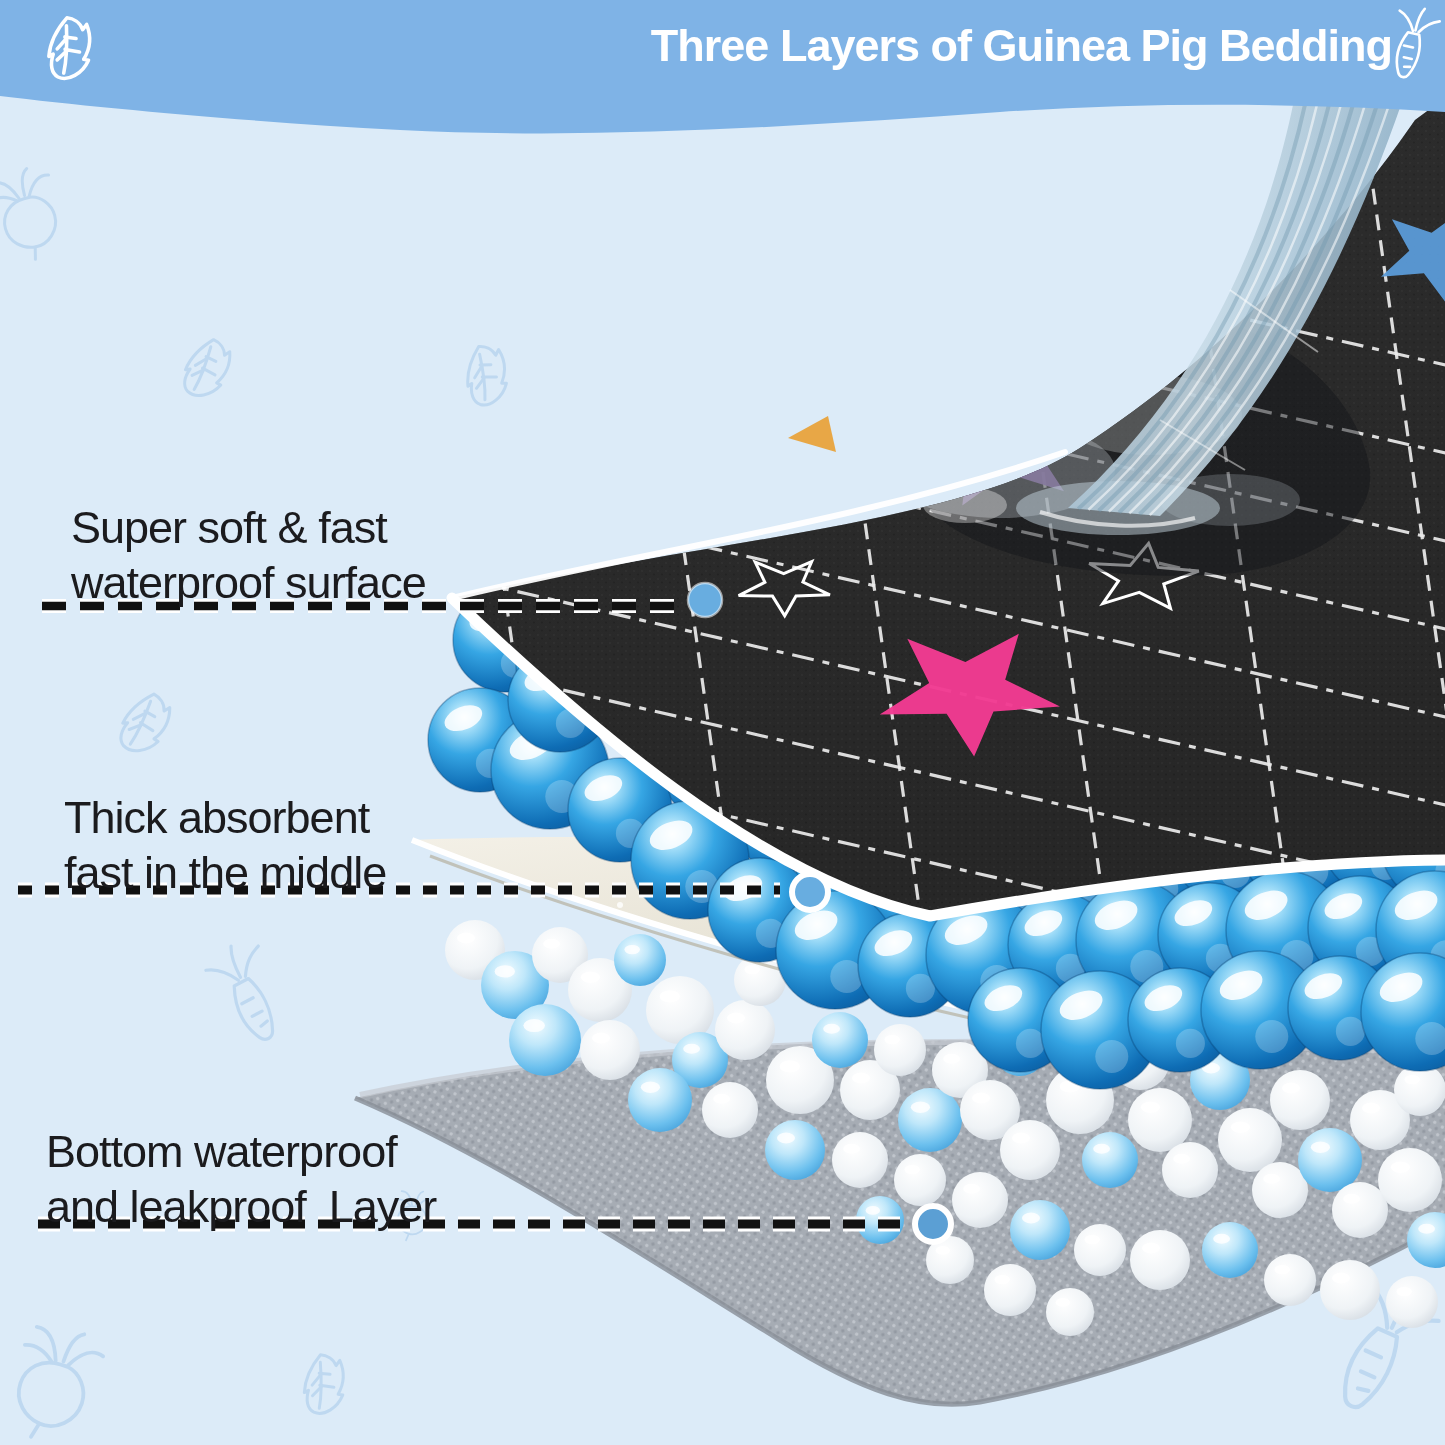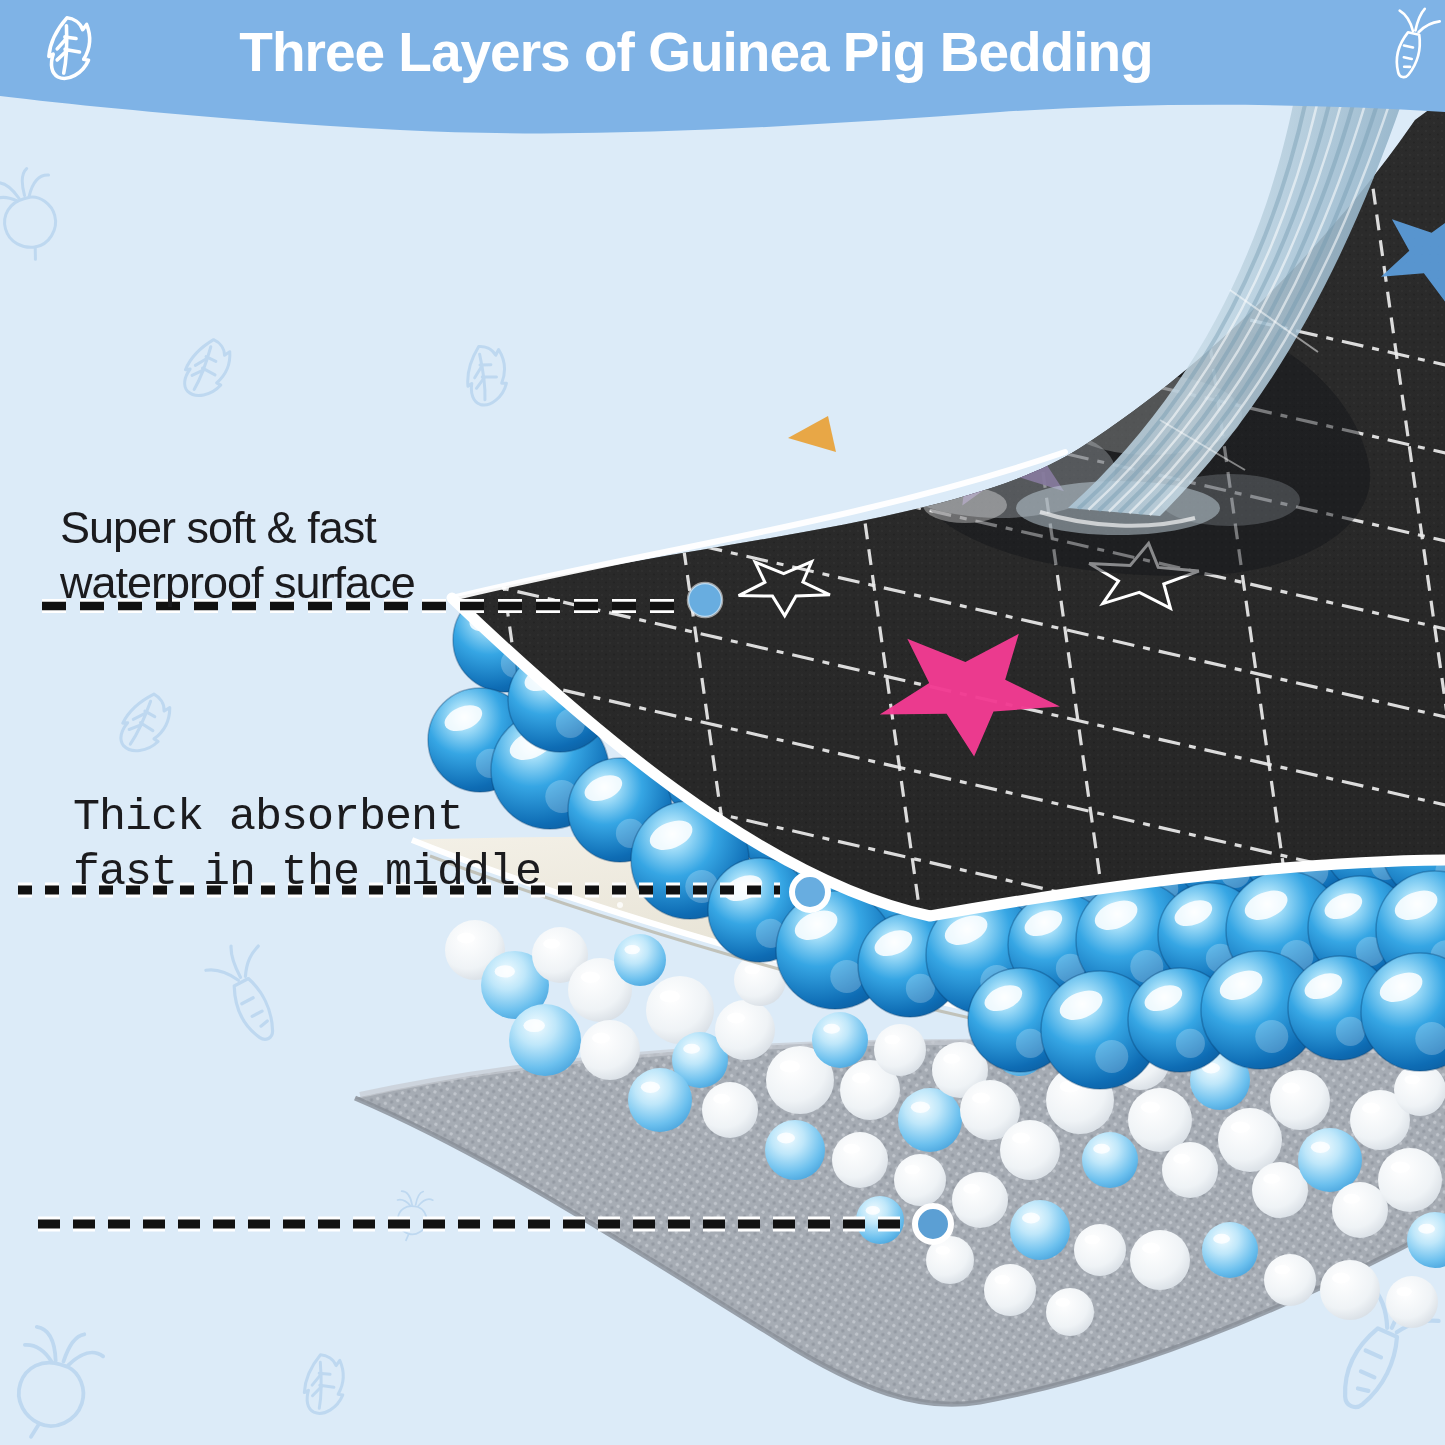--- a/index.html
+++ b/index.html
@@ -5,28 +5,28 @@
   :root{
     --header-bg:#7fb3e6; --page-bg:#dcebf8; --title-text:#ffffff;
     --label-text:#1b1b1e; --dot-blue:#68ade0; --dot-blue-deep:#5b9fd4;
     --deco-stroke:#bed8f0;
   }
   html,body{margin:0;padding:0;}
   body{width:1445px;height:1445px;overflow:hidden;font-family:"Liberation Sans",sans-serif;}
   .stage{position:relative;width:1445px;height:1445px;background:var(--page-bg);}
   .stage svg.scene{position:absolute;left:0;top:0;}
   .page-title{
-    position:absolute;left:0;top:20px;width:1392px;text-align:center;
-    font-size:55px;font-weight:bold;letter-spacing:-1px;color:var(--title-text);
+    position:absolute;left:0;top:20px;width:1392px;text-align:right;
+    font-size:45px;font-weight:bold;letter-spacing:-1px;color:var(--title-text);
     z-index:5;
   }
   .callout{position:absolute;z-index:6;color:var(--label-text);}
   .callout-line{font-size:45px;line-height:55px;white-space:pre-wrap;letter-spacing:-1px;}
-  #callout-0{left:60px;top:500px;}
-  #callout-1{left:73px;top:790px;font-family:Liberation Mono, monospace;}
+  #callout-0{left:71px;top:500px;}
+  #callout-1{left:64px;top:790px;}
   #callout-2{left:46px;top:1124px;}
 </style>
 </head>
 <body>
 
 <div class="stage">
 
   <svg class="scene" width="1445" height="1445" viewBox="0 0 1445 1445">
     <defs>
       <radialGradient id="gb" cx="0.35" cy="0.28" r="0.95">
@@ -609,13 +609,17 @@
   <div class="page-title">Three Layers of Guinea Pig Bedding</div>
 
   <div class="callout" id="callout-0">
     <div class="callout-line">Super soft &amp; fast</div>
     <div class="callout-line">waterproof surface</div>
   </div>
   <div class="callout" id="callout-1">
     <div class="callout-line">Thick absorbent</div>
     <div class="callout-line">fast in the middle</div>
   </div>
+  <div class="callout" id="callout-2">
+    <div class="callout-line">Bottom waterproof</div>
+    <div class="callout-line">and leakproof  Layer</div>
+  </div>
 </div>
 
 </body></html>

